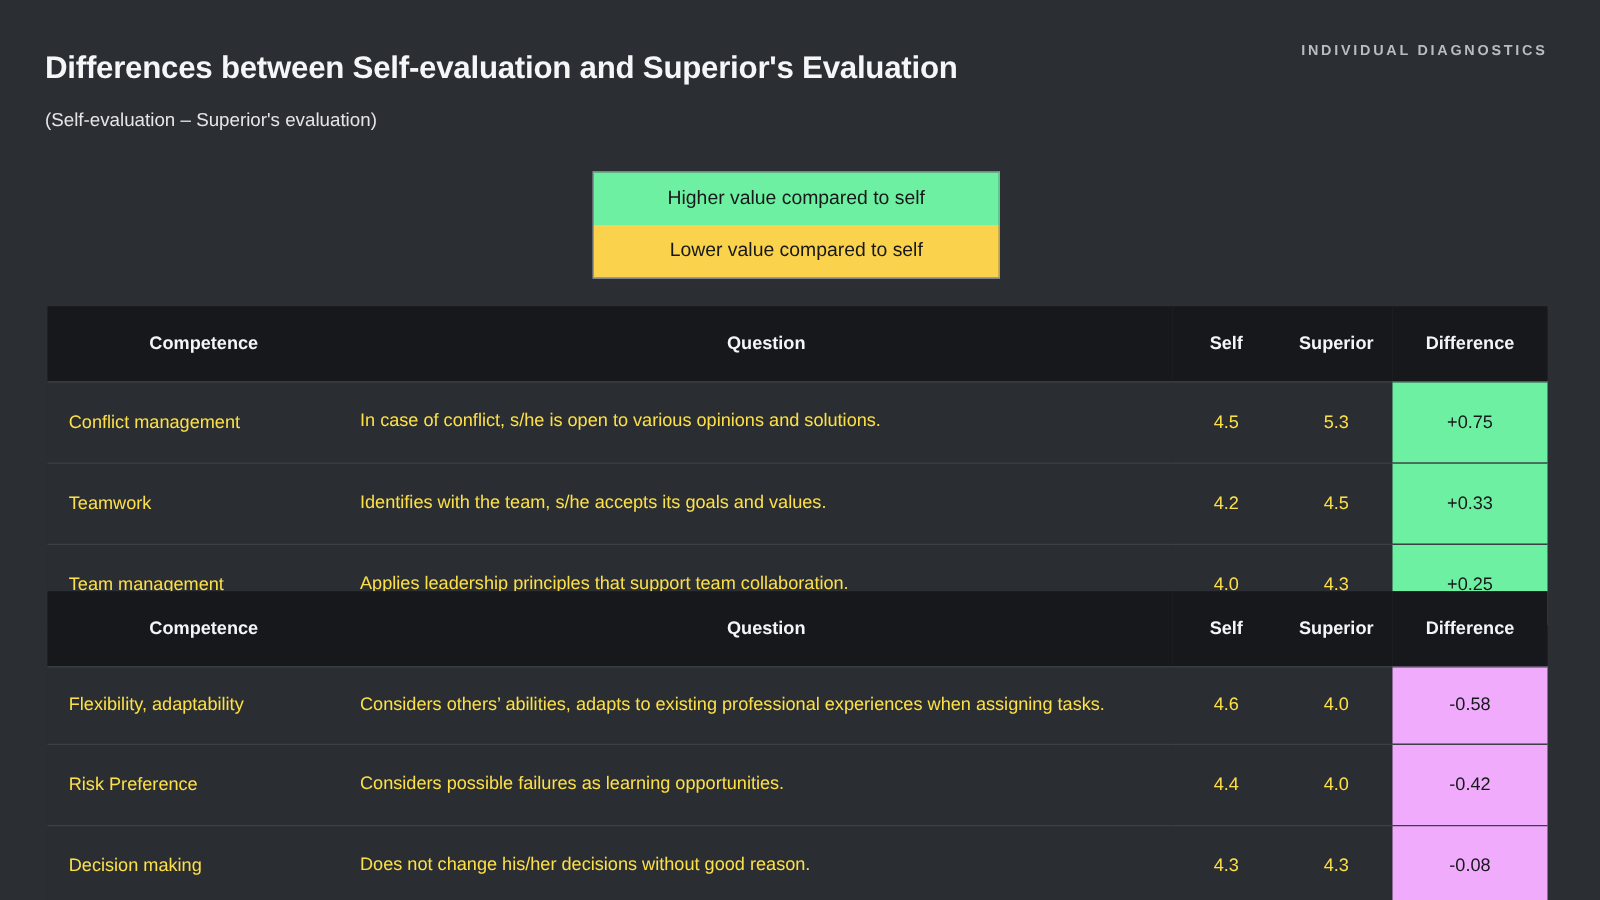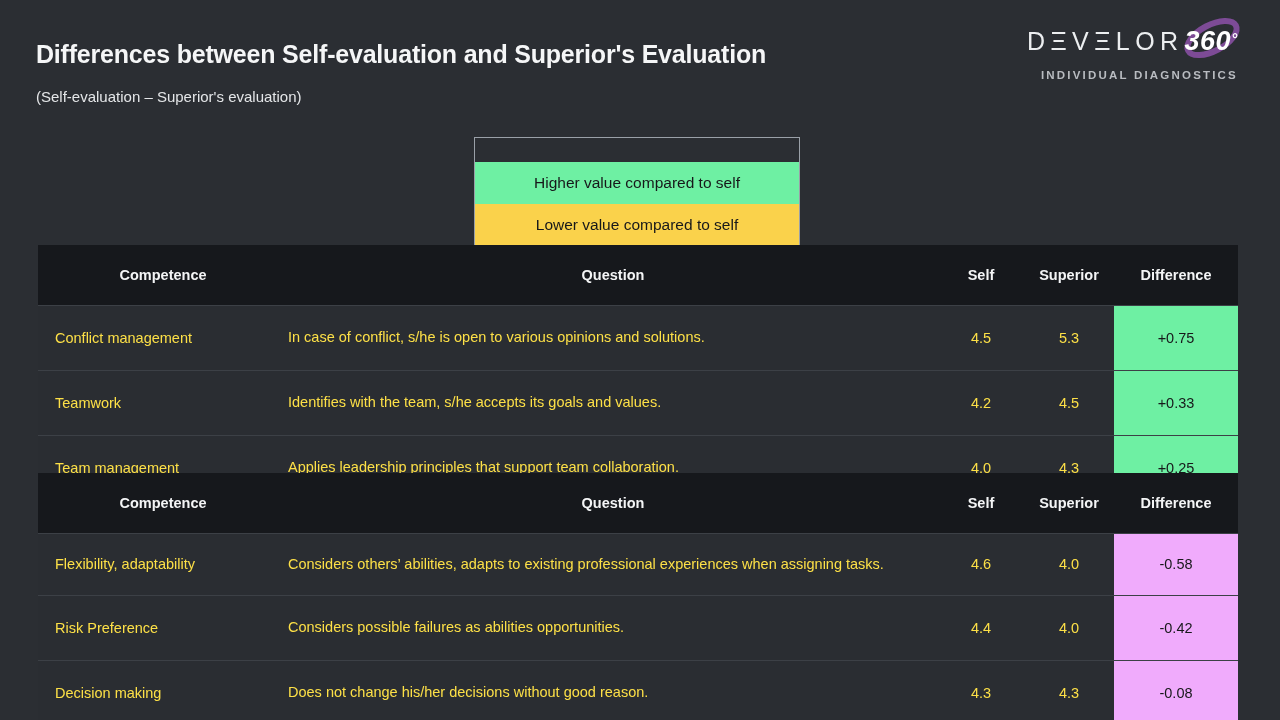--- a/index.html
+++ b/index.html
@@ -118,21 +118,21 @@
   }
 
   .legend-row {
     height: 42px;
     line-height: 42px;
     text-align: center;
     font-size: 15.5px;
     color: #17181a;
   }
 
-  .legend-row.higher { background: #6ef0a3; margin-top: 24px; }
+  .legend-row.higher { background: #6ef0a3; }
   .legend-row.lower  { background: #fad24b; }
 
   
   .eval-table {
     position: absolute;
     left: 38px;
     width: 1200px;
     border-collapse: collapse;
     table-layout: fixed;
     background: #2a2d32;
@@ -199,29 +199,20 @@
   tr.tall td { padding-top: 20px; padding-bottom: 20px; }
 </style>
 </head>
 <body>
 
 <div class="page-title">Differences between Self-evaluation and Superior's Evaluation</div>
 
 <div class="page-subtitle">(Self-evaluation – Superior's evaluation)</div>
 
 <div class="logo-block">
-  <div class="logo-wordmark">
-    <span class="logo-develor">DΞVΞLOR</span>
-    <span class="logo-360-wrap">
-      <svg class="logo-swoosh" viewBox="0 0 76 46">
-        <ellipse cx="38" cy="23" rx="27" ry="13" transform="rotate(-28 38 23)" fill="none" stroke="#7d4b96" stroke-width="6"></ellipse>
-      </svg>
-      <span class="logo-360">360</span><span class="logo-degree">°</span>
-    </span>
-  </div>
   <div class="logo-tagline">INDIVIDUAL DIAGNOSTICS</div>
 </div>
 
 <div class="legend">
   <div class="legend-row higher">Higher value compared to self</div>
   <div class="legend-row lower">Lower value compared to self</div>
 </div>
 
 <table class="eval-table" id="table-higher">
   <colgroup>
@@ -285,21 +276,21 @@
   <tbody>
       <tr class="neg tall">
         <td class="cell-competence">Flexibility, adaptability</td>
         <td class="cell-question">Considers others’ abilities, adapts to existing professional experiences when assigning tasks.</td>
         <td class="cell-self">4.6</td>
         <td class="cell-superior">4.0</td>
         <td class="cell-difference">-0.58</td>
       </tr>
       <tr class="neg">
         <td class="cell-competence">Risk Preference</td>
-        <td class="cell-question">Considers possible failures as abilities opportunities.</td>
+        <td class="cell-question">Considers possible failures as learning opportunities.</td>
         <td class="cell-self">4.4</td>
         <td class="cell-superior">4.0</td>
         <td class="cell-difference">-0.42</td>
       </tr>
       <tr class="neg">
         <td class="cell-competence">Decision making</td>
         <td class="cell-question">Does not change his/her decisions without good reason.</td>
         <td class="cell-self">4.3</td>
         <td class="cell-superior">4.3</td>
         <td class="cell-difference">-0.08</td>

